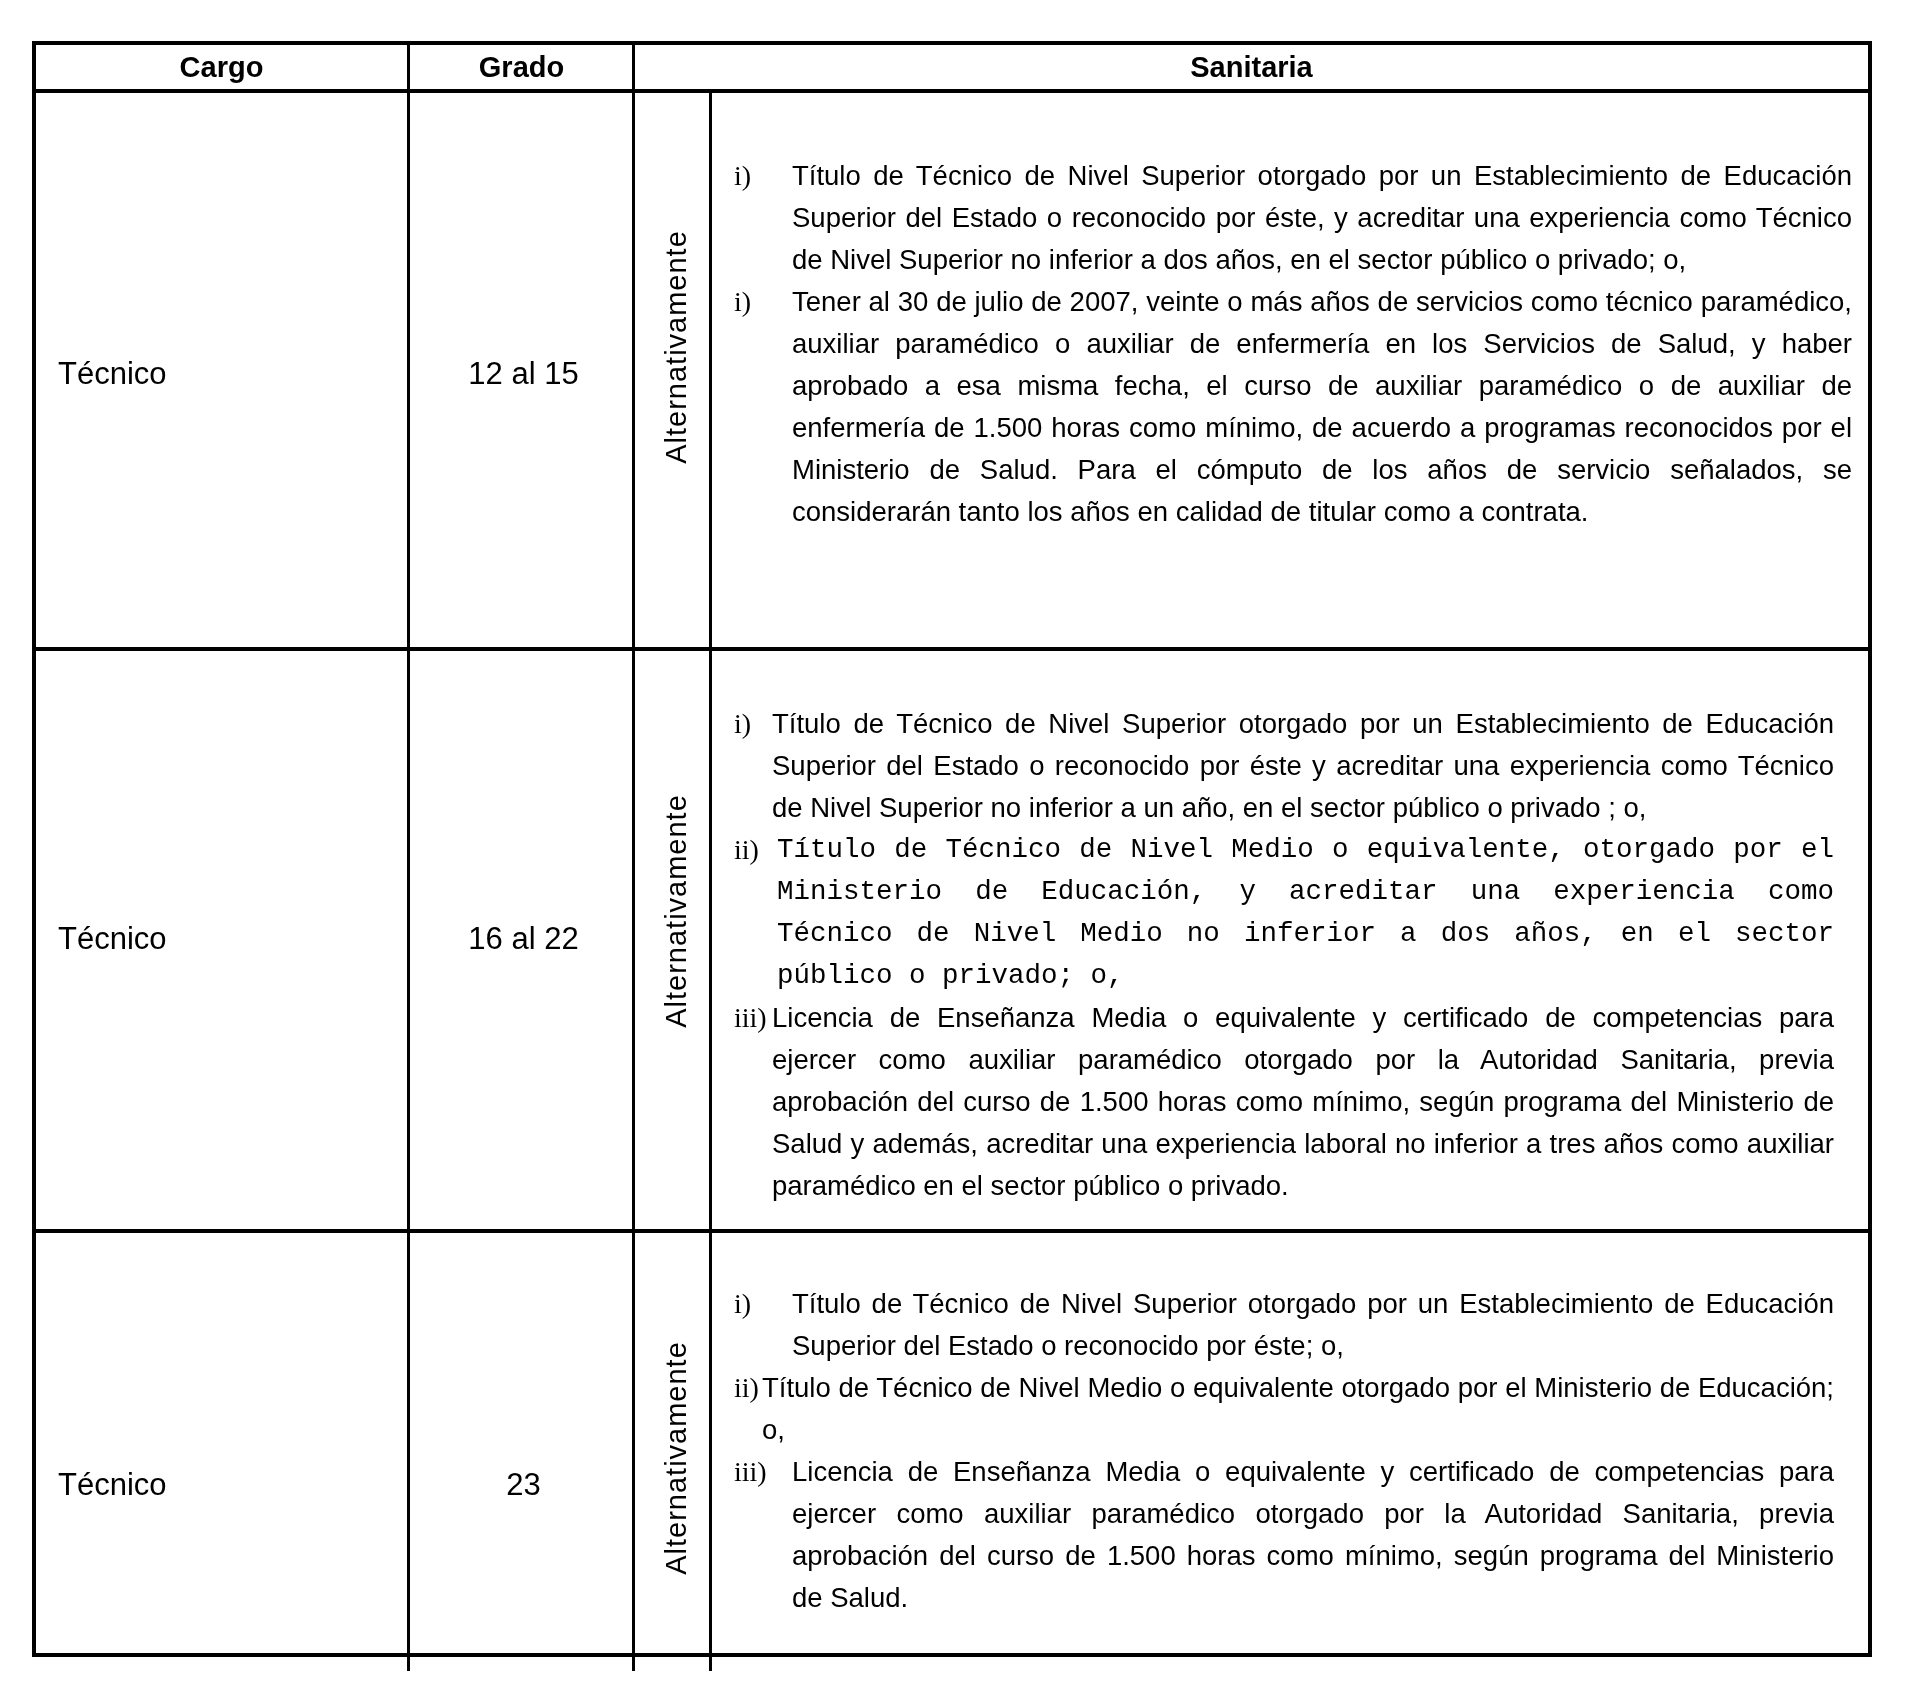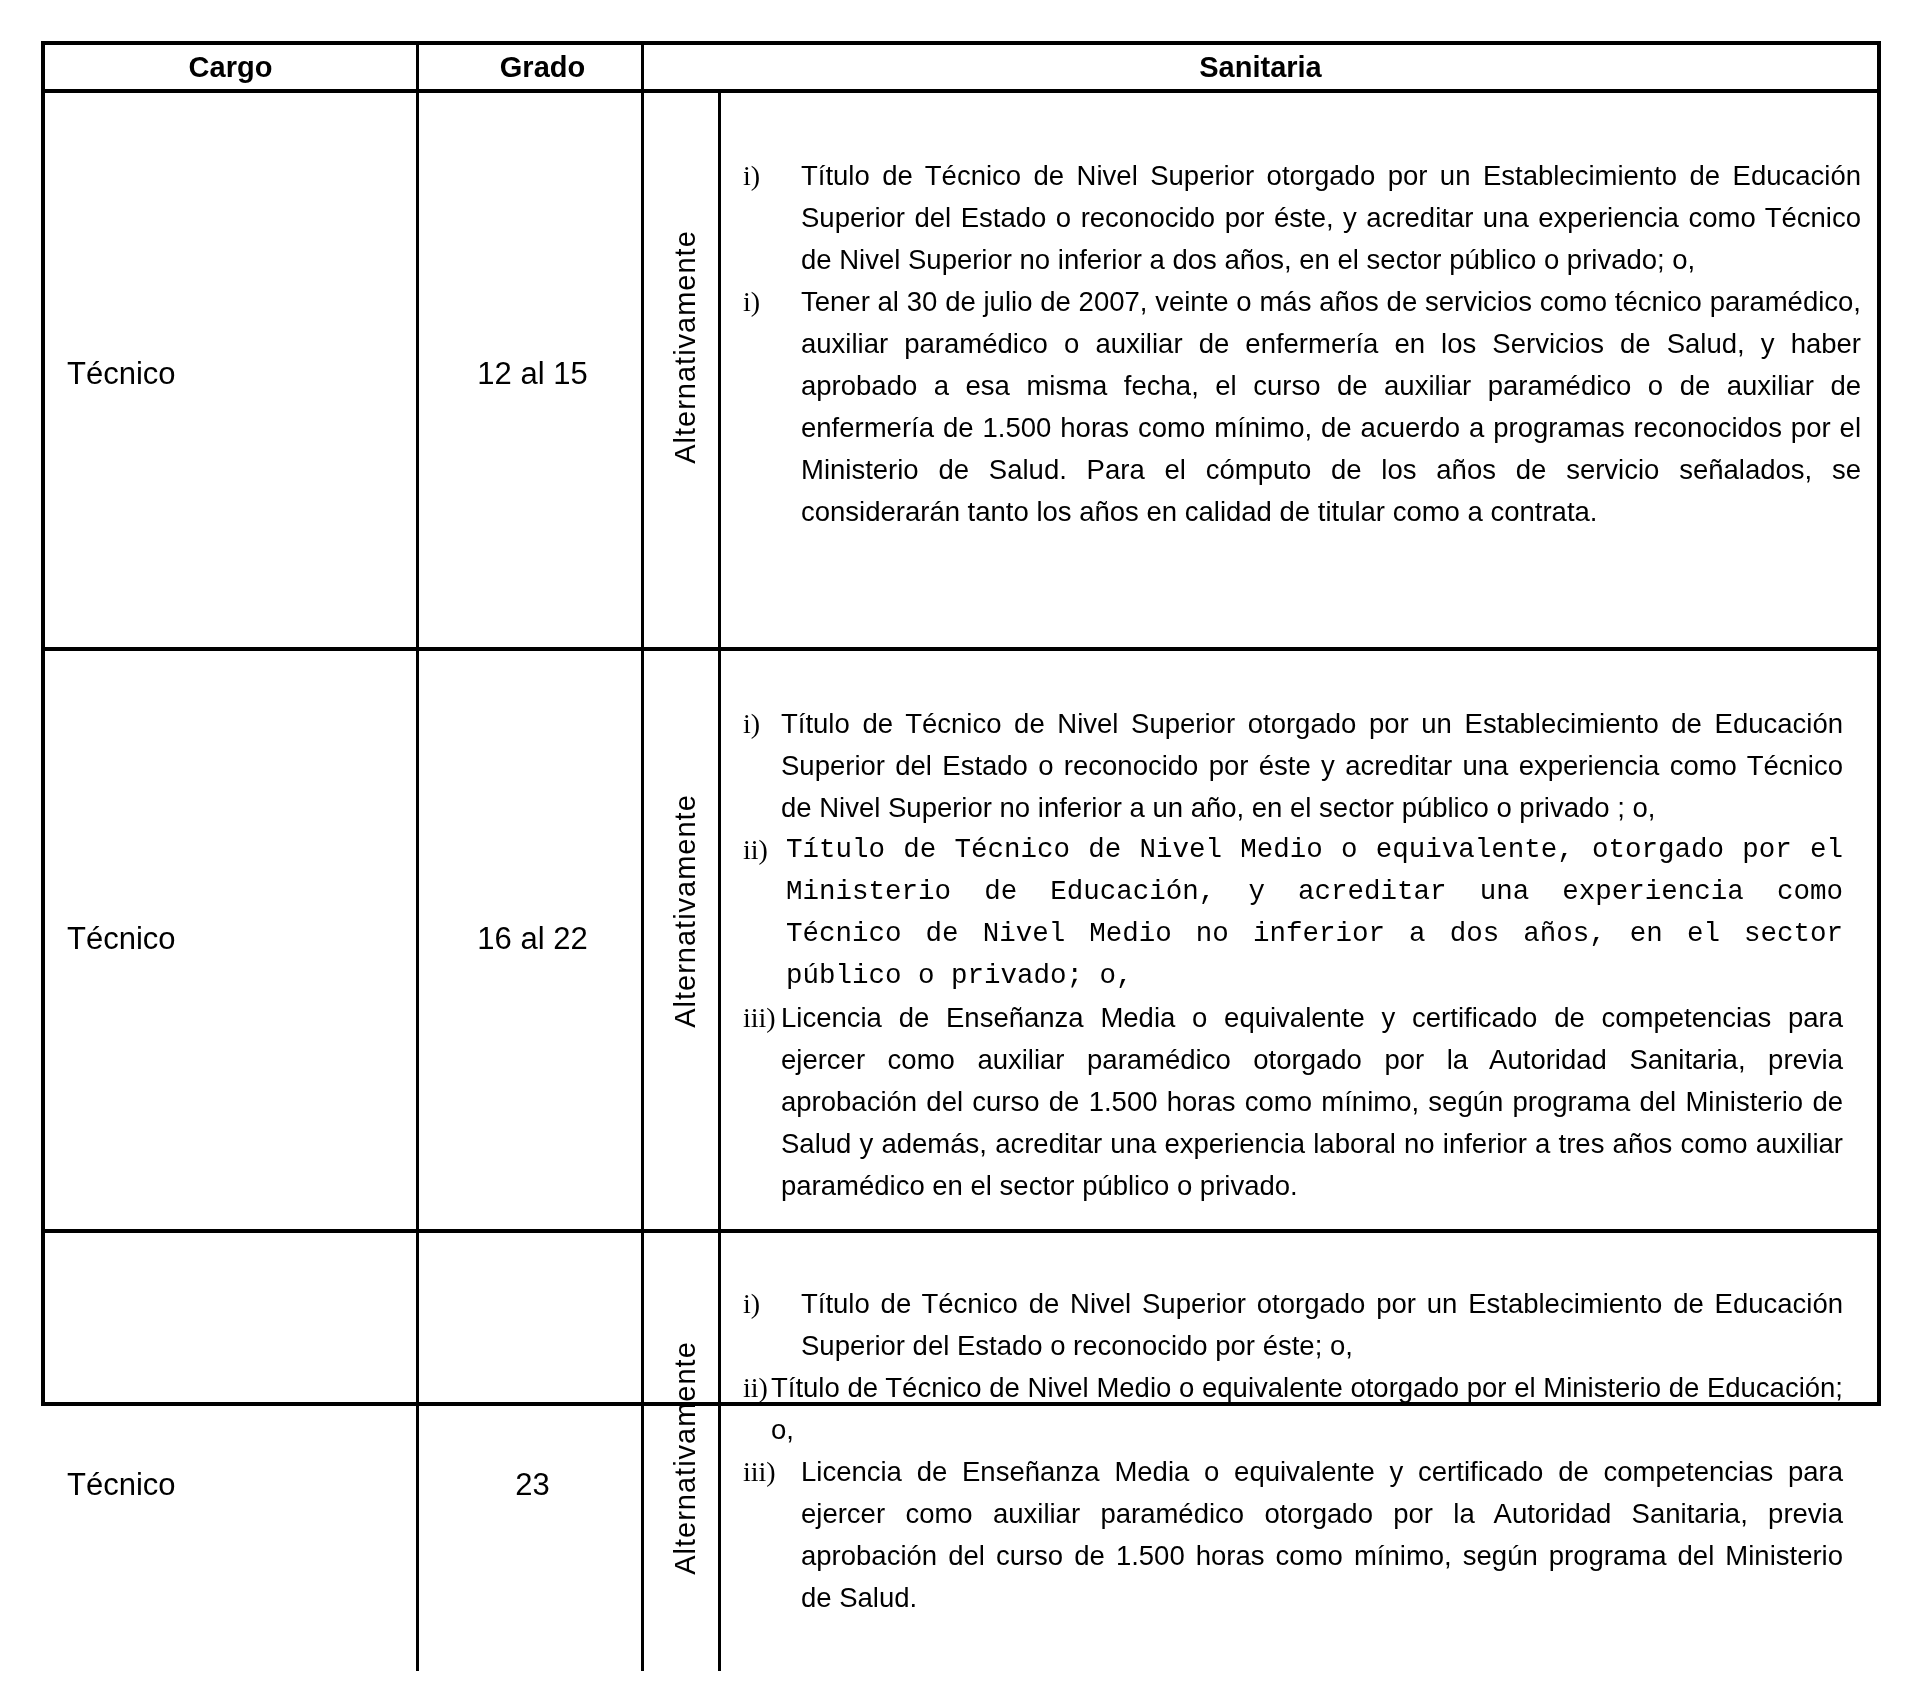--- a/index.html
+++ b/index.html
@@ -1,18 +1,18 @@
 <!DOCTYPE html>
 <html><head>
   <meta charset="utf-8">
   <style>
     html, body { margin: 0; padding: 0; background: #ffffff; }
     body { width: 1921px; height: 1693px; position: relative; overflow: hidden;
       font-family: "Liberation Sans", sans-serif; color: #000; }
-    .tbl { position: absolute; left: 41px; top: 41px; width: 1840px; height: 1365px;
+    .tbl { position: absolute; left: 32px; top: 41px; width: 1840px; height: 1616px;
       border: 4px solid #000; box-sizing: border-box; }
     .hdr { position: absolute; left: 0; top: 0; right: 0; height: 48px;
       border-bottom: 4px solid #000; box-sizing: border-box; }
     .hcell { position: absolute; top: 0; height: 44px; line-height: 44px;
       text-align: center; font-weight: bold; font-size: 29px; }
     .vline { position: absolute; width: 3px; background: #000; }
     .row { position: absolute; left: 0; right: 0; box-sizing: border-box; }
     .row.bt { border-top: 4px solid #000; }
     .cargo { position: absolute; left: 22px; font-size: 31px; transform: translateY(-50%); }
     .grado { position: absolute; left: 375px; width: 225px; text-align: center;
@@ -25,21 +25,21 @@
       font-family: "Liberation Serif", serif; font-size: 28px; }
     .itext { display: block; text-align: justify; }
   </style>
 </head>
 <body>
 
 <div class="tbl">
 
   <div class="hdr">
     <div class="hcell" style="left:0;width:371px;">Cargo</div>
-    <div class="hcell" style="left:374px;width:223px;margin-left:12px;">Grado</div>
+    <div class="hcell" style="left:374px;width:223px;">Grado</div>
     <div class="hcell" style="left:599px;width:1233px;">Sanitaria</div>
   </div>
 
   <div class="vline" style="left:371px;top:0;height:1626px;"></div>
   <div class="vline" style="left:596px;top:0;height:1626px;"></div>
   <div class="vline" style="left:673px;top:44px;height:1582px;"></div>
 
   <div class="row" style="top:44px;height:562px;">
     <div class="cargo" style="top:285px;">Técnico</div>
     <div class="grado" style="top:285px;">12 al 15</div>

